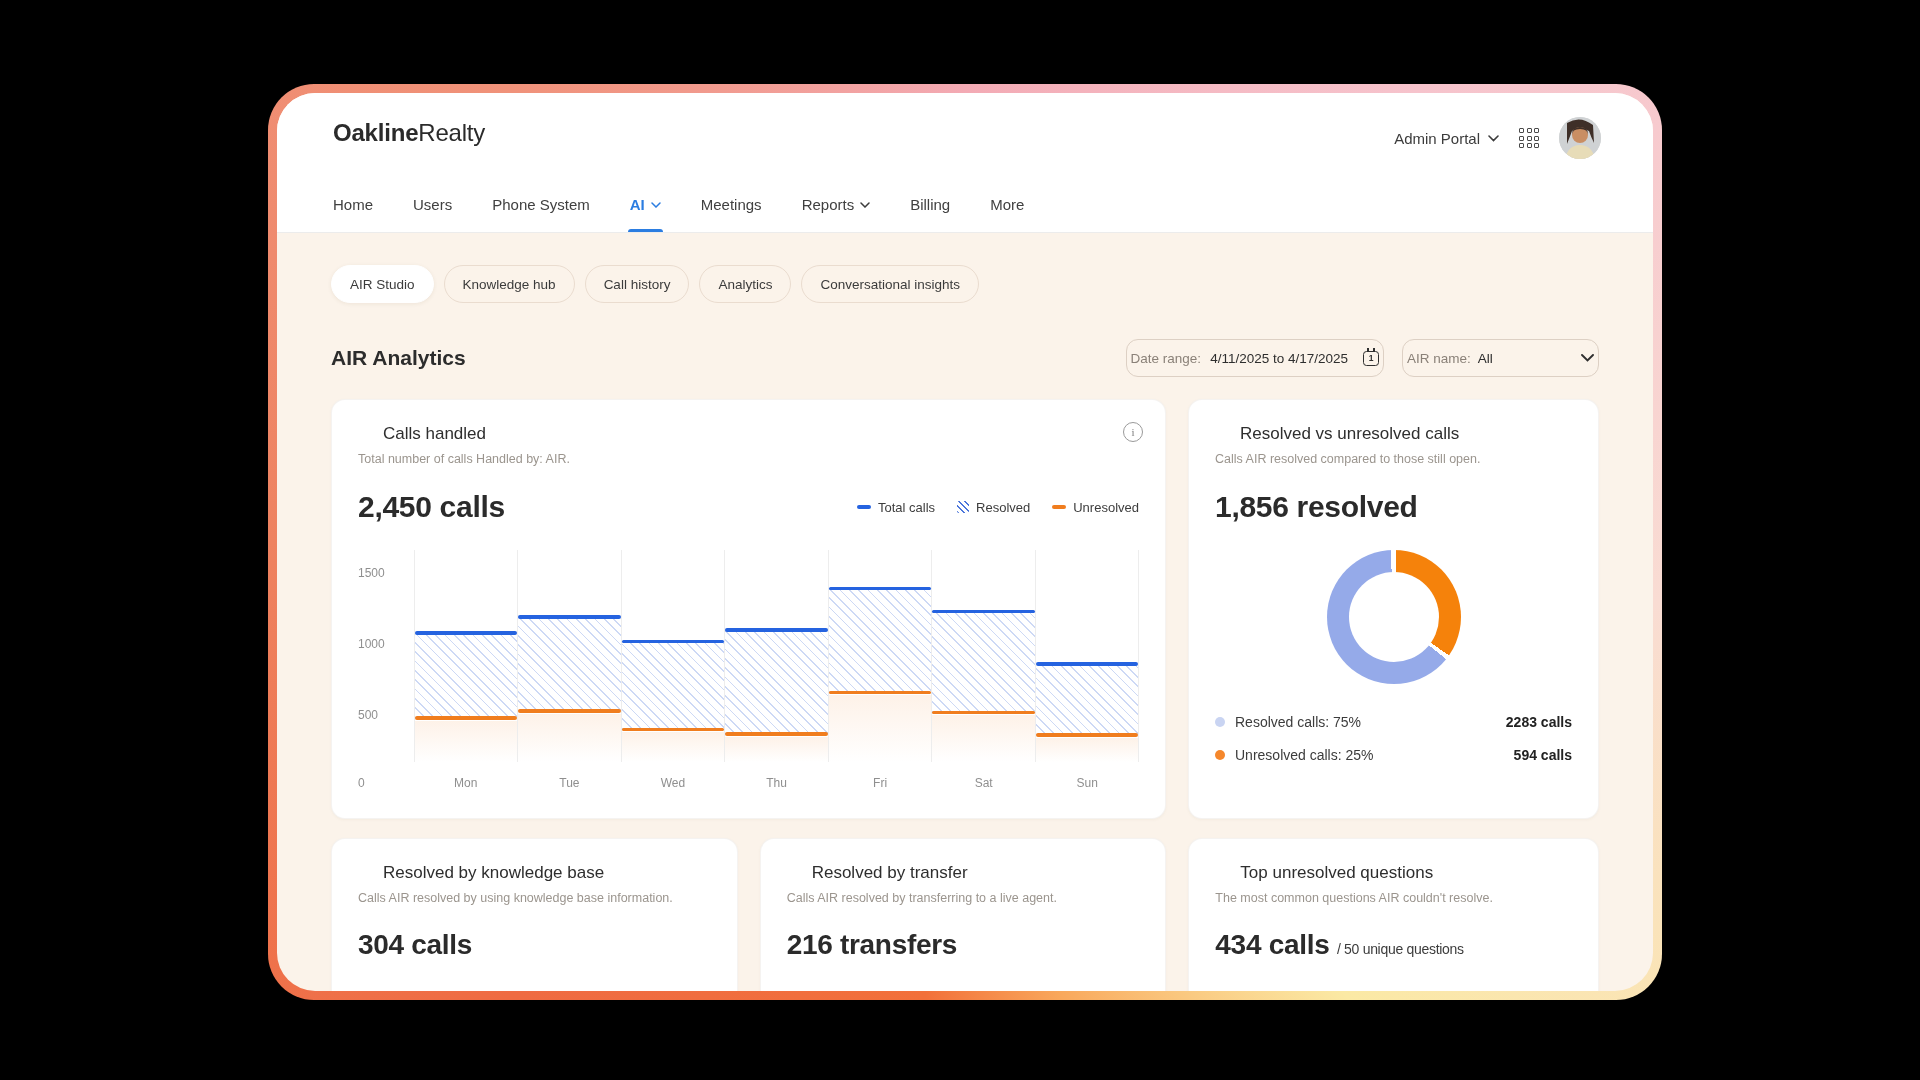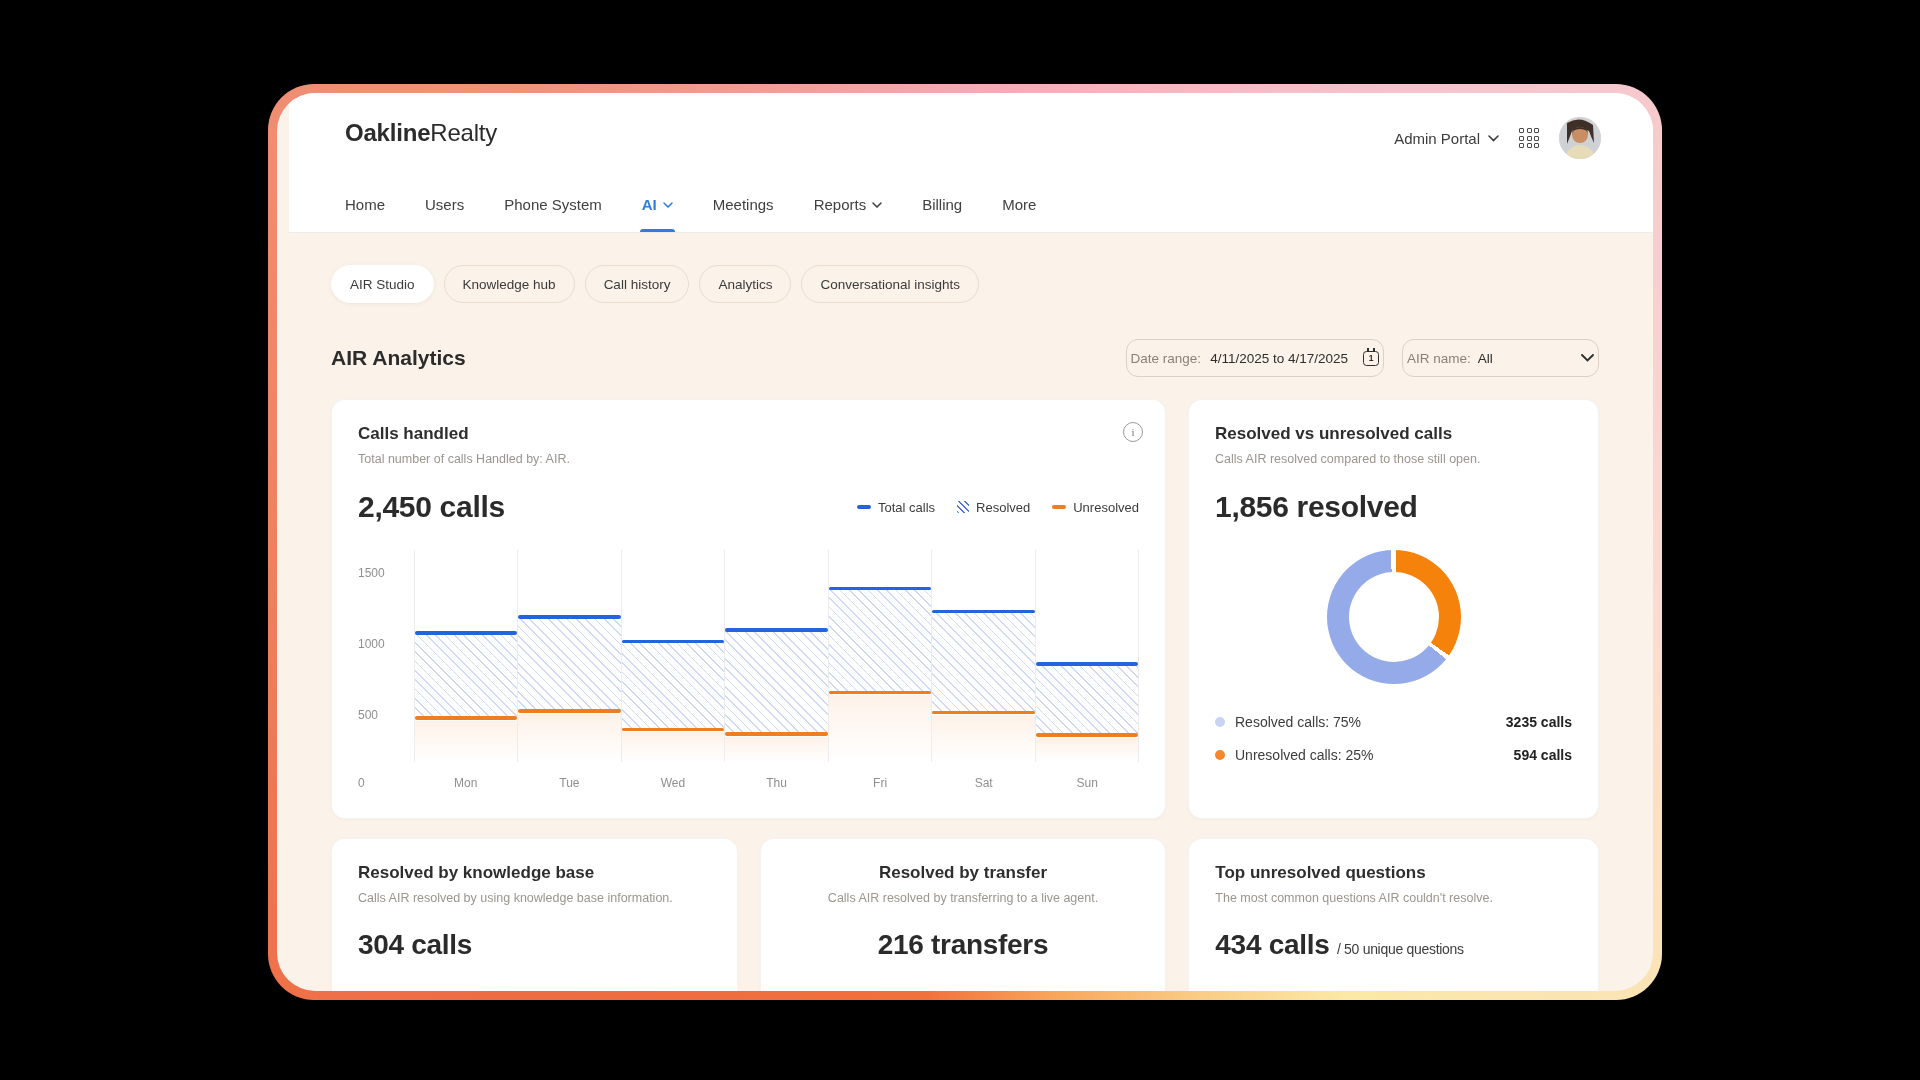--- a/index.html
+++ b/index.html
@@ -17,21 +17,21 @@
       #f0927a 315deg, #f3aab4 360deg);
     box-shadow:0 18px 60px rgba(0,0,0,.55);
   }
   .window-inner {
     width:100%; height:100%; border-radius:38px; overflow:hidden;
     background:#fbf3ea; display:flex; flex-direction:column;
   }
 
   
   .appheader { position:relative; background:#fff; height:140px; flex:0 0 140px;
-    padding:0 56px; border-bottom:1px solid #ececec;margin-left:12px; }
+    padding:0 56px; border-bottom:1px solid #ececec; }
   .brand { position:absolute; left:56px; top:26px; font-size:24px; color:#2b2b2b; letter-spacing:-.2px; }
   .brand b { font-weight:800; }
   .topnav { position:absolute; left:56px; bottom:0; display:flex; gap:40px; }
   .nav-item { position:relative; font-size:15px; color:#404040; padding:0 0 19px 0; cursor:pointer;
     display:flex; align-items:center; gap:6px; }
   .nav-item.active { color:#2b7de1; font-weight:600; }
   .nav-item.active::after { content:""; position:absolute; left:-2px; right:-2px; bottom:0;
     height:3px; background:#2b7de1; border-radius:3px 3px 0 0; }
   .nav-item svg { display:block; }
   .header-right { position:absolute; right:52px; top:24px; display:flex; align-items:center; gap:20px; }
@@ -60,32 +60,32 @@
     display:flex; align-items:center; justify-content:center; margin-left:6px; }
   .cal-icon i { position:absolute; top:-4px; width:1.6px; height:3px; background:#2f2f2f; }
   .cal-icon i.l { left:3px; } .cal-icon i.r { right:3px; }
   .cal-icon b { font-style:normal; font-size:8.5px; font-weight:700; color:#2f2f2f; }
   .chev { flex:0 0 auto; }
 
   
   .cards-row { display:flex; gap:22px; margin-top:22px; }
   .card { background:#fff; border:1px solid rgba(120,90,60,.07); border-radius:14px;
     box-shadow:0 1px 3px rgba(120,90,60,.05); padding:24px 26px; position:relative; }
-  .card-title { font-size:17px; font-weight:700; color:#2e2e2e; }
+  .card-title { font-size:17px; font-weight:400; color:#2e2e2e;margin-left:25px; }
   .card-sub { margin-top:8px; font-size:12.5px; color:#9b958e; }
   .metric { margin-top:24px; font-size:30px; font-weight:700; color:#2b2b2b; letter-spacing:-.3px; }
   .metric-suffix { font-size:14px; font-weight:400; color:#3c3c3c; }
   .info-icon { position:absolute; top:22px; right:22px; width:20px; height:20px; border-radius:50%;
     border:1.4px solid #9a9a9a; color:#7c7c7c; font-size:11px; display:flex; align-items:center;
     justify-content:center; font-family:"Liberation Serif",serif; cursor:pointer; }
 
   .card-calls { width:835px; height:420px; }
   .card-donut { width:411px; height:420px; }
   .card-sm1 { width:407px; height:210px; }
-  .card-sm2 { width:407px; height:210px;text-align:center; }
+  .card-sm2 { width:407px; height:210px; }
   .card-sm3 { width:411px; height:210px; }
 
   
   .metric-row { margin-top:24px; display:flex; align-items:center; justify-content:space-between; }
   .metric-row .metric { margin-top:0; }
   .legend { display:flex; align-items:center; gap:22px; }
   .legend-item { display:flex; align-items:center; gap:7px; font-size:13px; color:#3d3d3d; }
   .lg-dash { width:14px; height:3.5px; border-radius:2px; }
   .lg-hatch { width:12px; height:12px; border-radius:2px;
     background:repeating-linear-gradient(45deg,#4c76db 0 1.6px,rgba(255,255,255,0) 1.6px 4.4px); }
@@ -318,21 +318,21 @@
               <div class="donut" id="donut" style="background: conic-gradient(rgb(255, 255, 255) 0deg, rgb(255, 255, 255) 2deg, rgb(245, 130, 11) 2deg, rgb(245, 130, 11) 125deg, rgb(255, 255, 255) 125deg, rgb(255, 255, 255) 129deg, rgb(149, 170, 233) 129deg, rgb(149, 170, 233) 357deg, rgb(255, 255, 255) 357deg, rgb(255, 255, 255) 360deg);">
                 <div class="donut-hole"></div>
               </div>
             </div>
             <div class="donut-legend" id="donutLegend">
                 <div class="dl-row">
                   <div class="dl-left">
                     <span class="dl-dot" style="background: rgb(201, 212, 242);"></span>
                     <span>Resolved calls: 75%</span>
                   </div>
-                  <span class="dl-value">3235 calls</span>
+                  <span class="dl-value">2283 calls</span>
                 </div>
                 <div class="dl-row">
                   <div class="dl-left">
                     <span class="dl-dot" style="background: rgb(245, 135, 44);"></span>
                     <span>Unresolved calls: 25%</span>
                   </div>
                   <span class="dl-value">594 calls</span>
                 </div>
               </div>
           </div>

